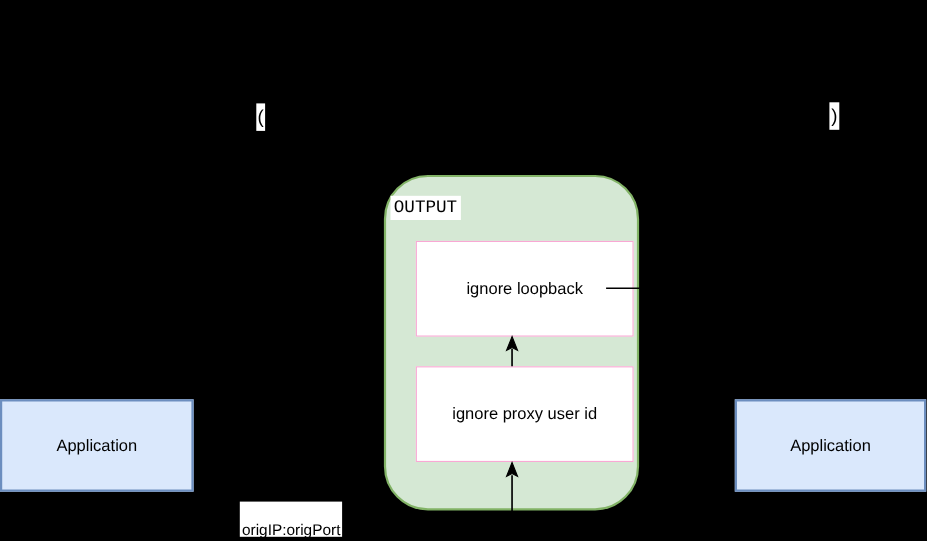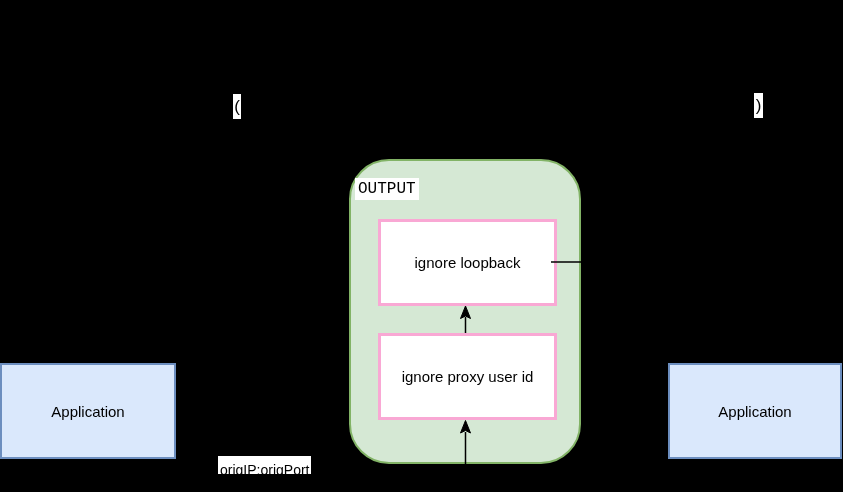--- a/index.html
+++ b/index.html
@@ -31,36 +31,36 @@
     background: #ffffff;
     font-size: 16px;
     line-height: 22px;
     padding: 0 3px;
     white-space: nowrap;
     font-family: Liberation Mono, monospace;
   }
 
   
   .rule-box {
-    width: 179px;
+    width: 198px;
     background: #ffffff;
-    border: 3px solid #f9a8d4;
+    border: 1px solid #f9a8d4;
     display: flex;
     align-items: center;
     justify-content: center;
     font-size: 15px;
     text-align: center;
   }
   .rule-loopback { left: 378px; top: 219px; height: 87px; }
   .rule-proxy    { left: 378px; top: 333px; height: 87px; justify-content: center; }
 
   
   .app-box {
     top: 363px;
-    height: 96px;
+    height: 84px;
     background: #dae8fc;
     border: 2px solid #6c8ebf;
     display: flex;
     align-items: center;
     justify-content: center;
     font-size: 15px;
   }
   .app-left  { left: 0px;   width: 176px; }
   .app-right { left: 668px; width: 174px; }
 
@@ -73,21 +73,21 @@
     text-align: center;
     white-space: nowrap;
   }
   .paren-open  { left: 233px; top: 94px; width: 8px; }
   .paren-close { left: 754px; top: 93px; width: 9px; }
   .endpoint-label {
     left: 218px; top: 456px;
     height: 18px;
     font-size: 14px;
     line-height: 18px;
-    padding: 5px 2px;
+    padding: 16px 2px;
   }
 
   .connector-layer {
     left: 0; top: 0;
     width: 843px; height: 492px;
     pointer-events: none;
   }
 </style>
 </head>
 <body>

